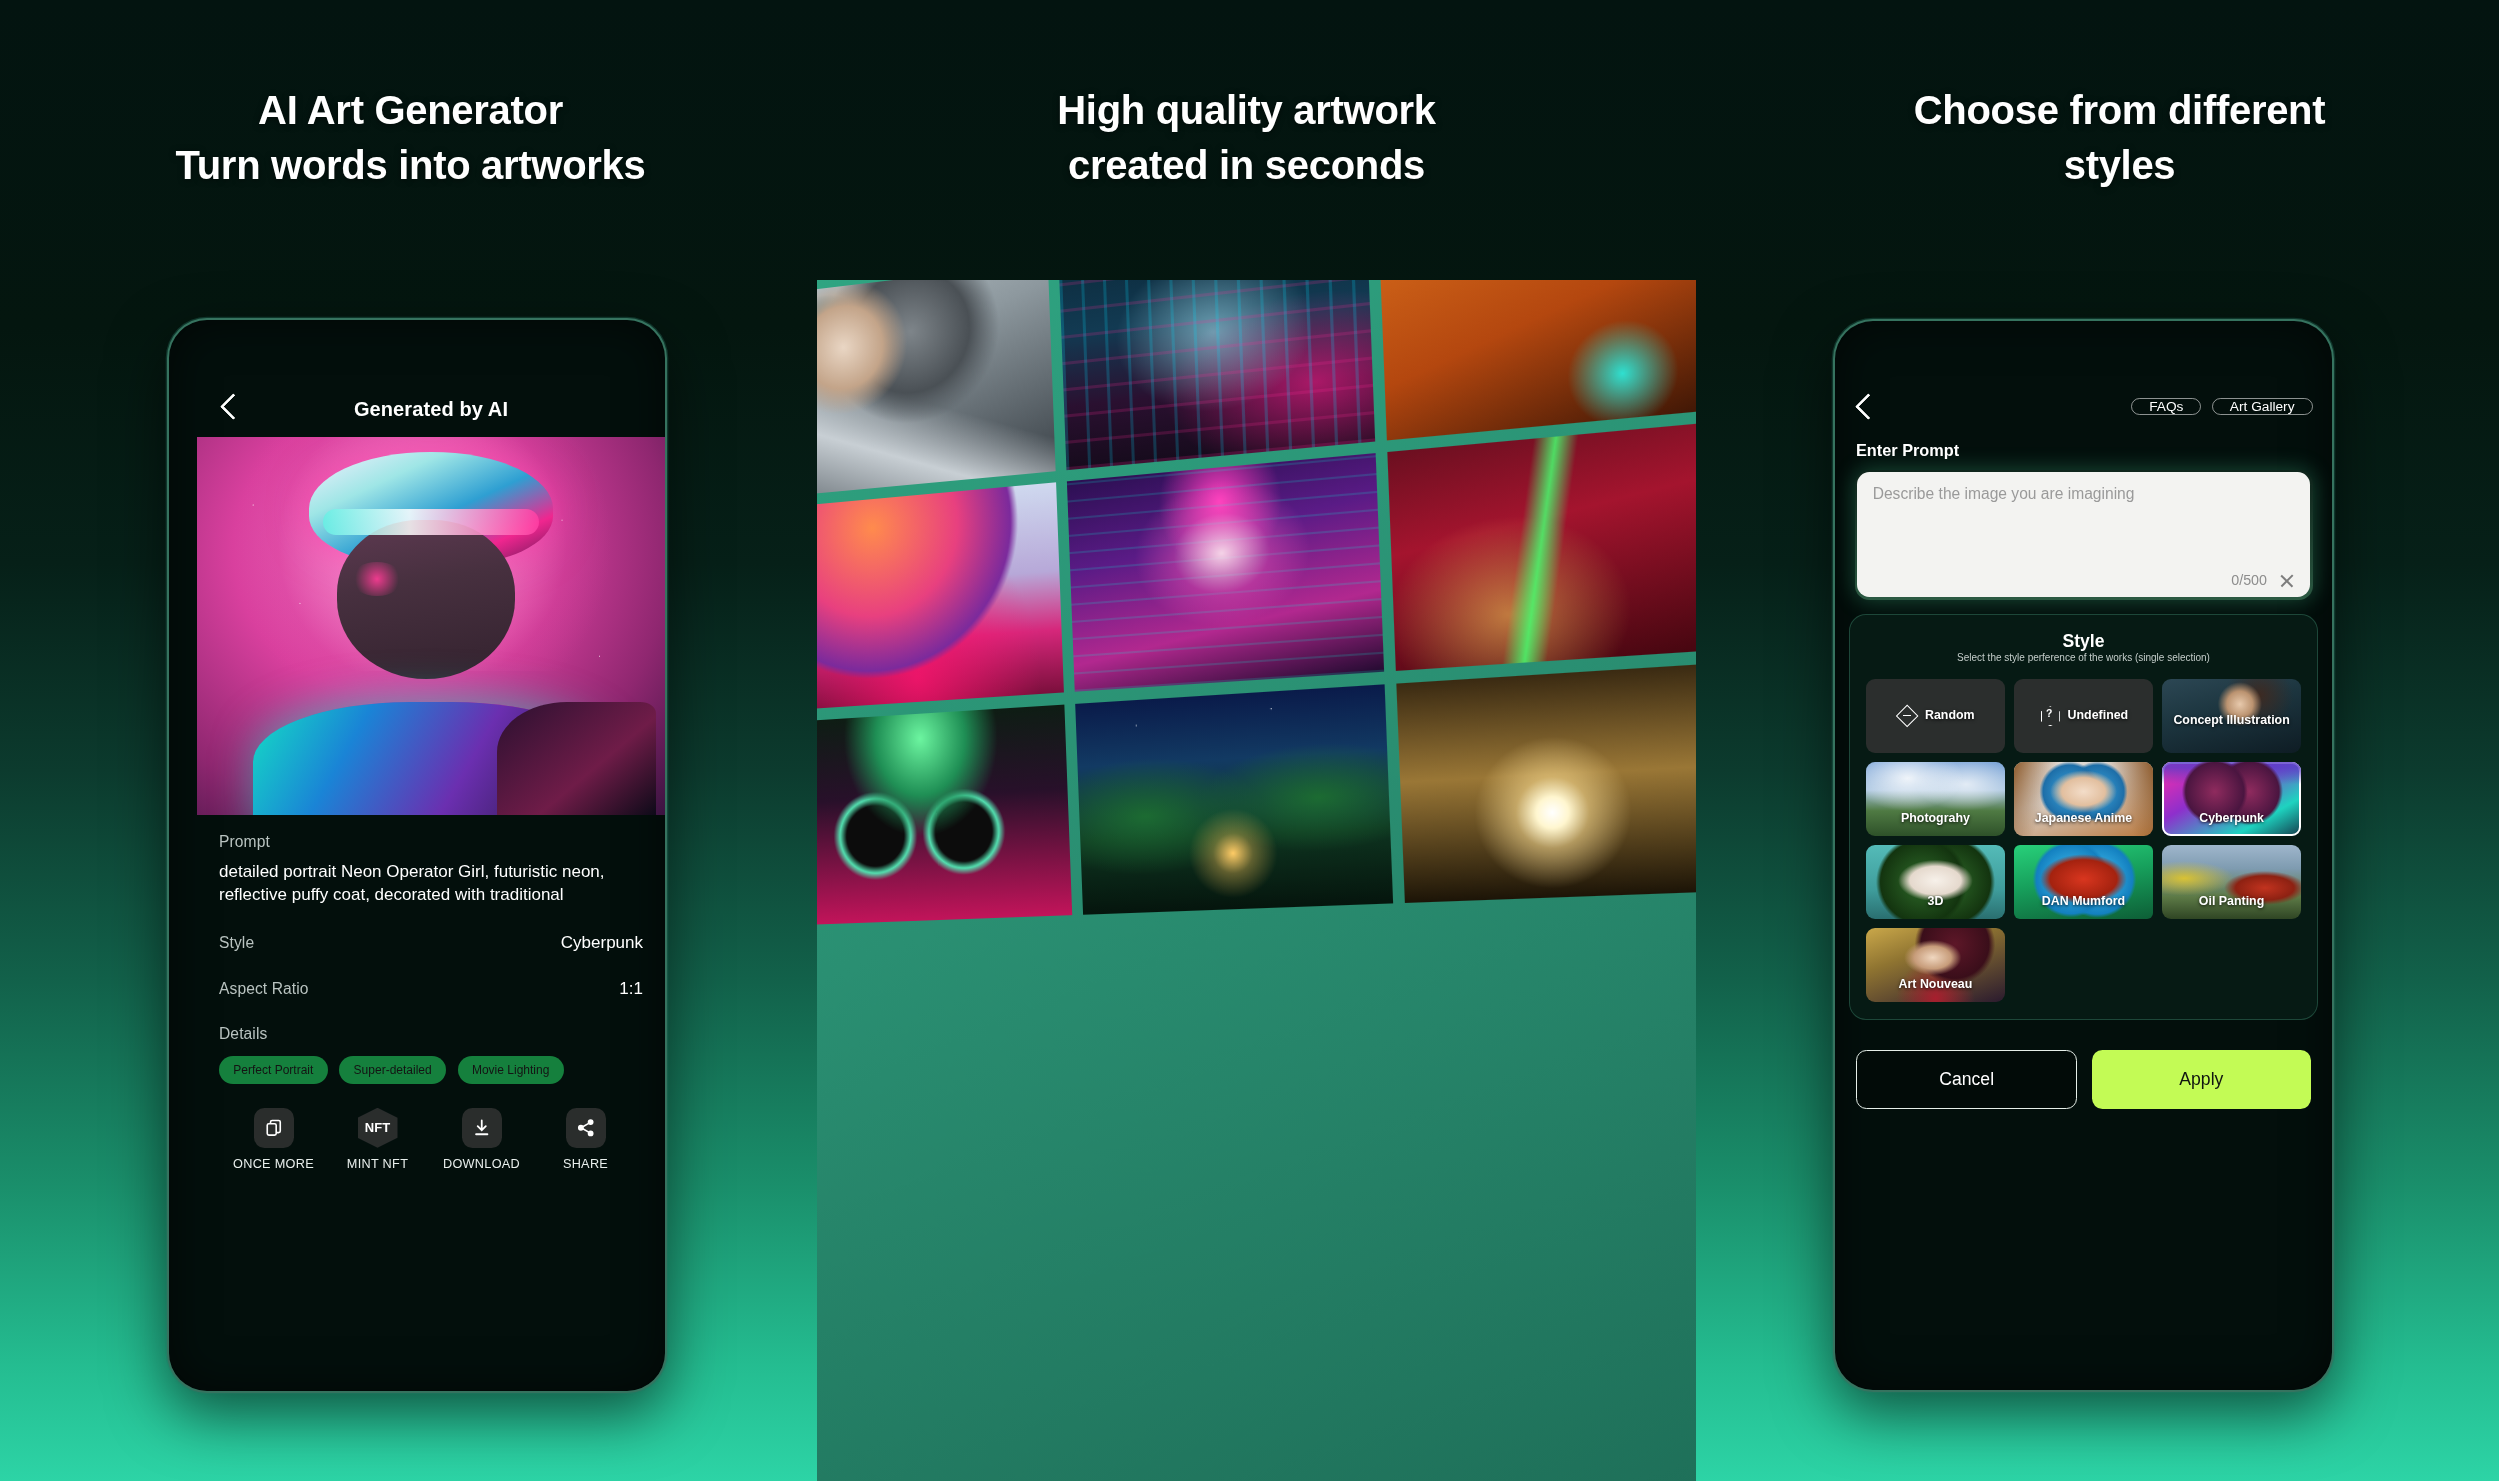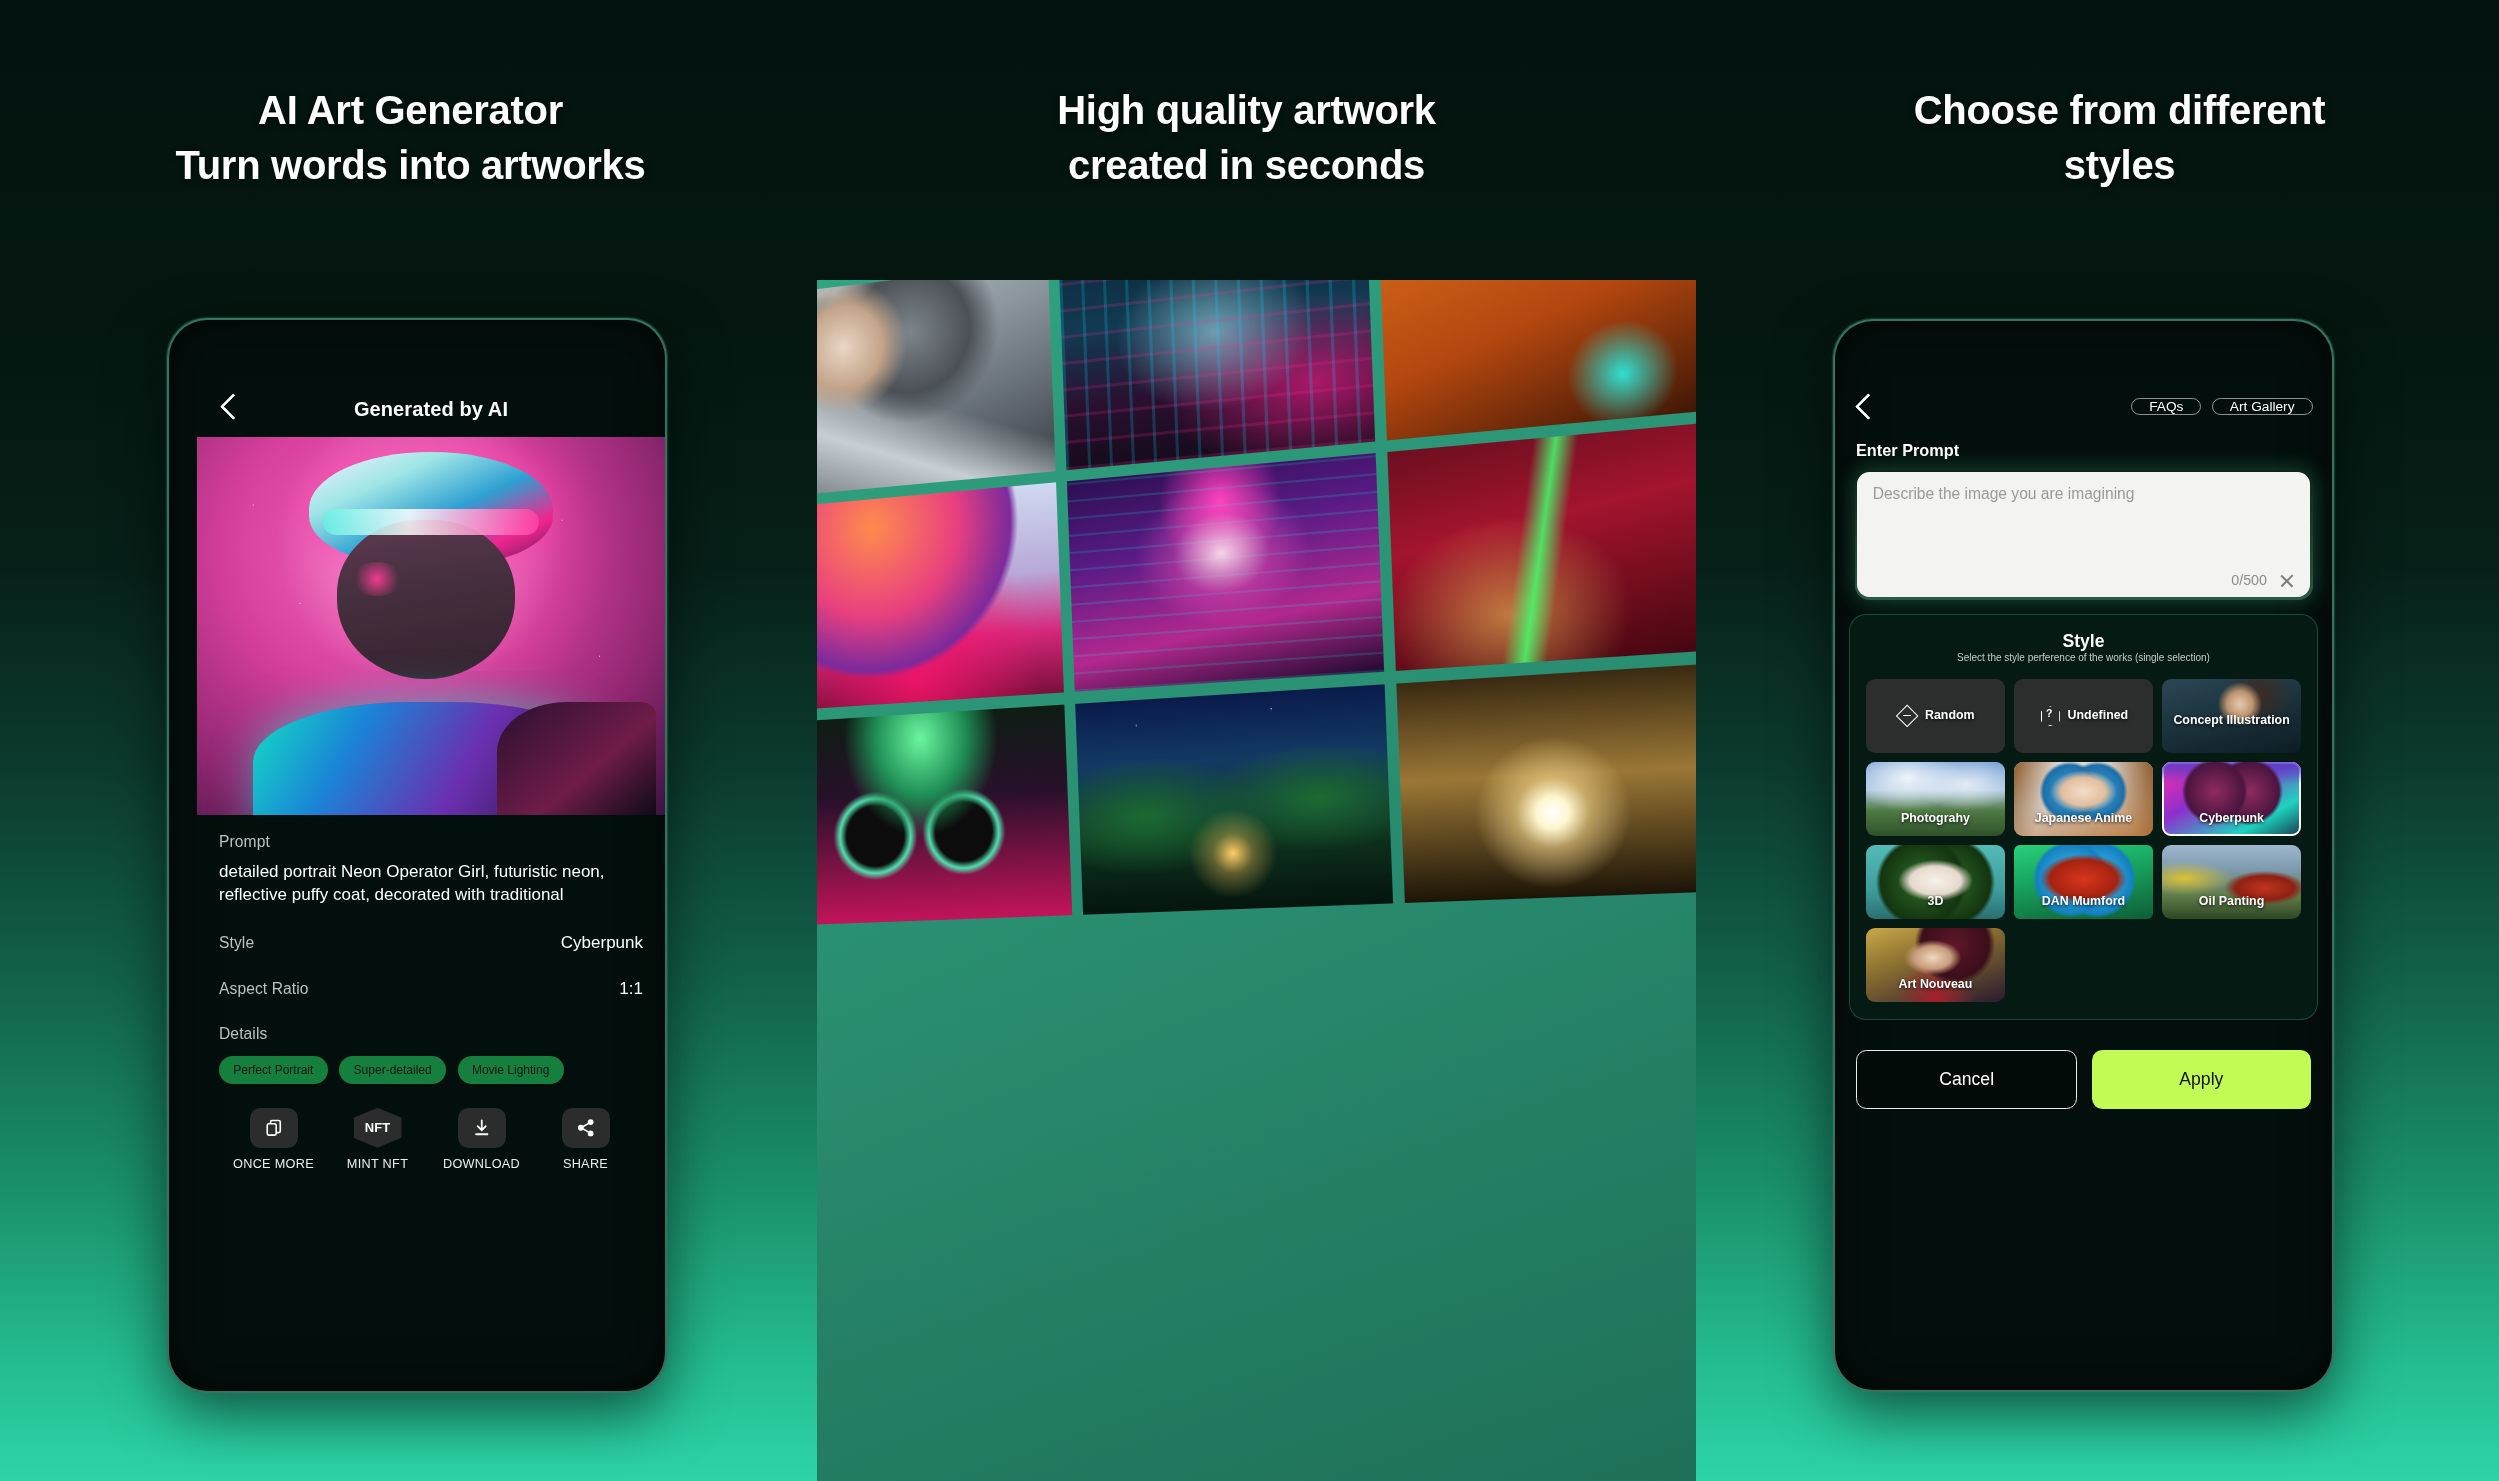--- a/index.html
+++ b/index.html
@@ -205,21 +205,21 @@
     gap: 34px;
   }
   .action {
     display: flex;
     flex-direction: column;
     align-items: center;
     width: 70px;
     flex: none;
   }
   .action .glyph {
-    width: 48px; height: 40px;
+    width: 40px; height: 40px;
     border-radius: 10.4px;
     background: #2a2d2c;
     display: flex;
     align-items: center;
     justify-content: center;
     color: #fff;
   }
   .action .glyph.hex {
     border-radius: 0;
     background: transparent;

